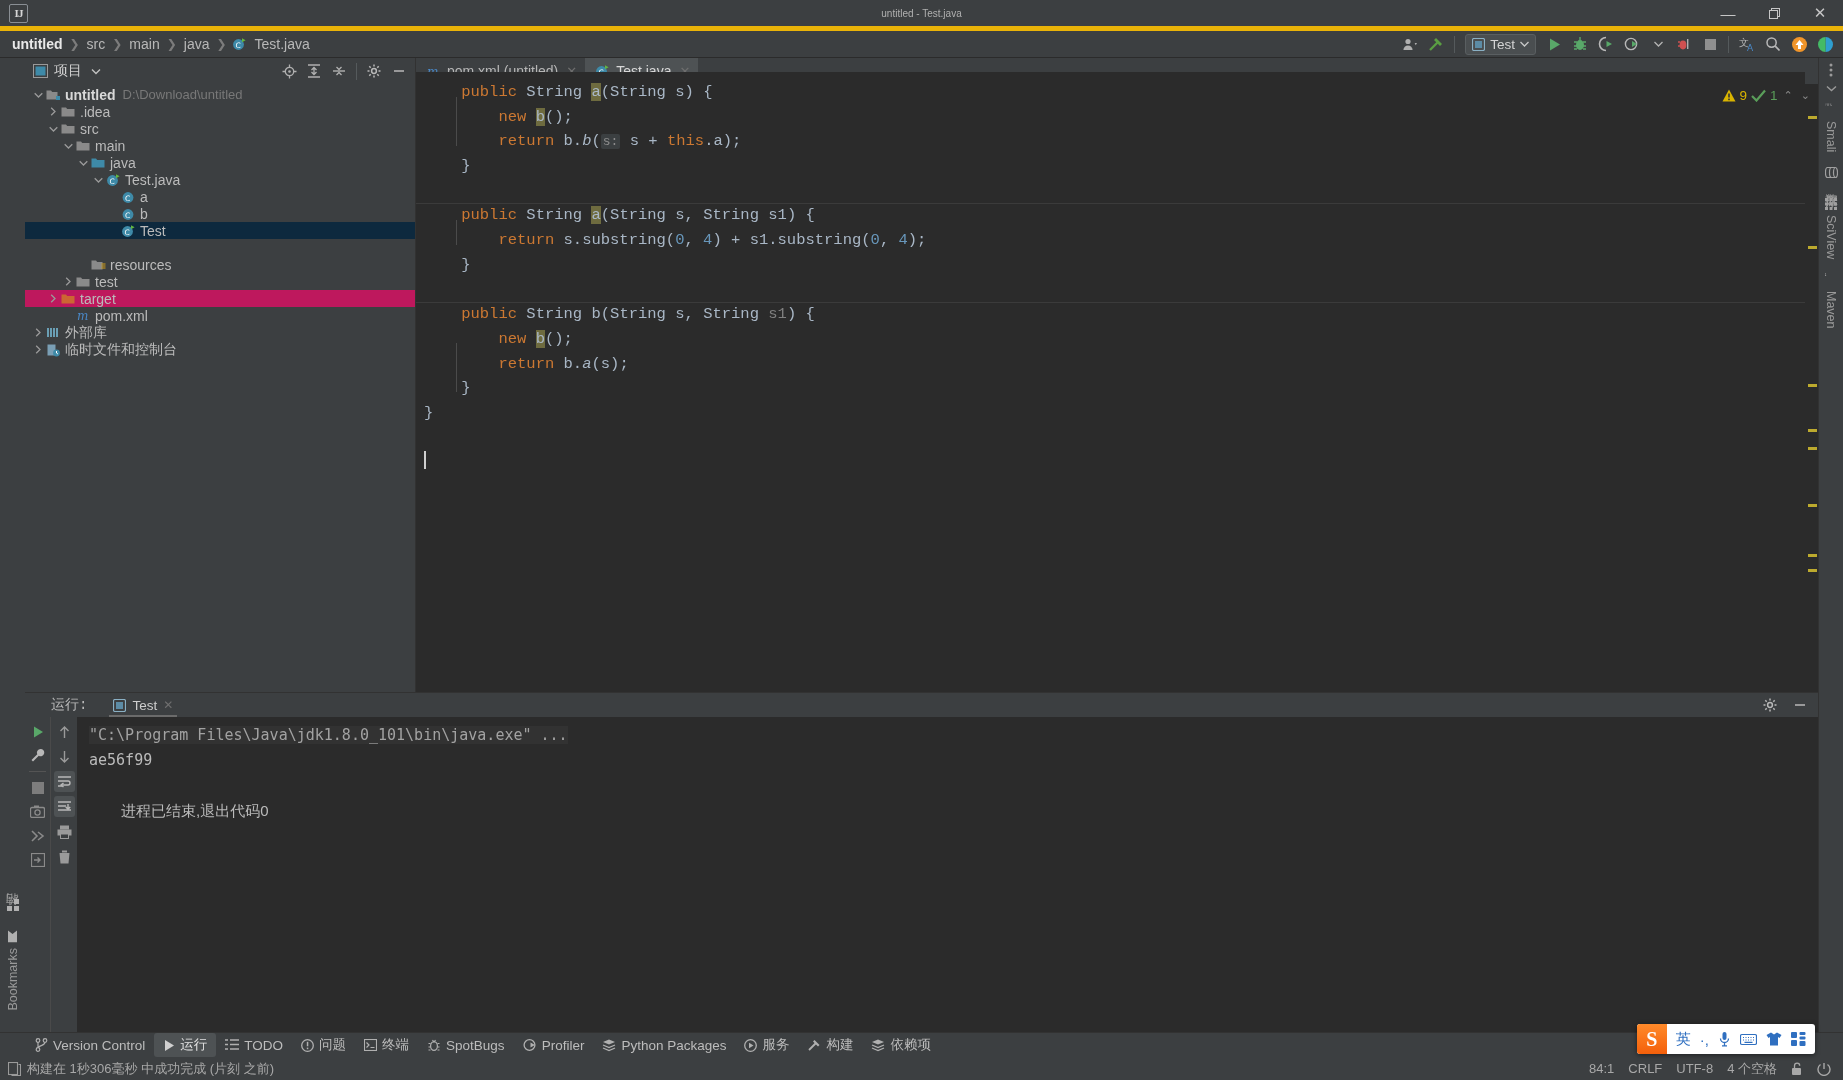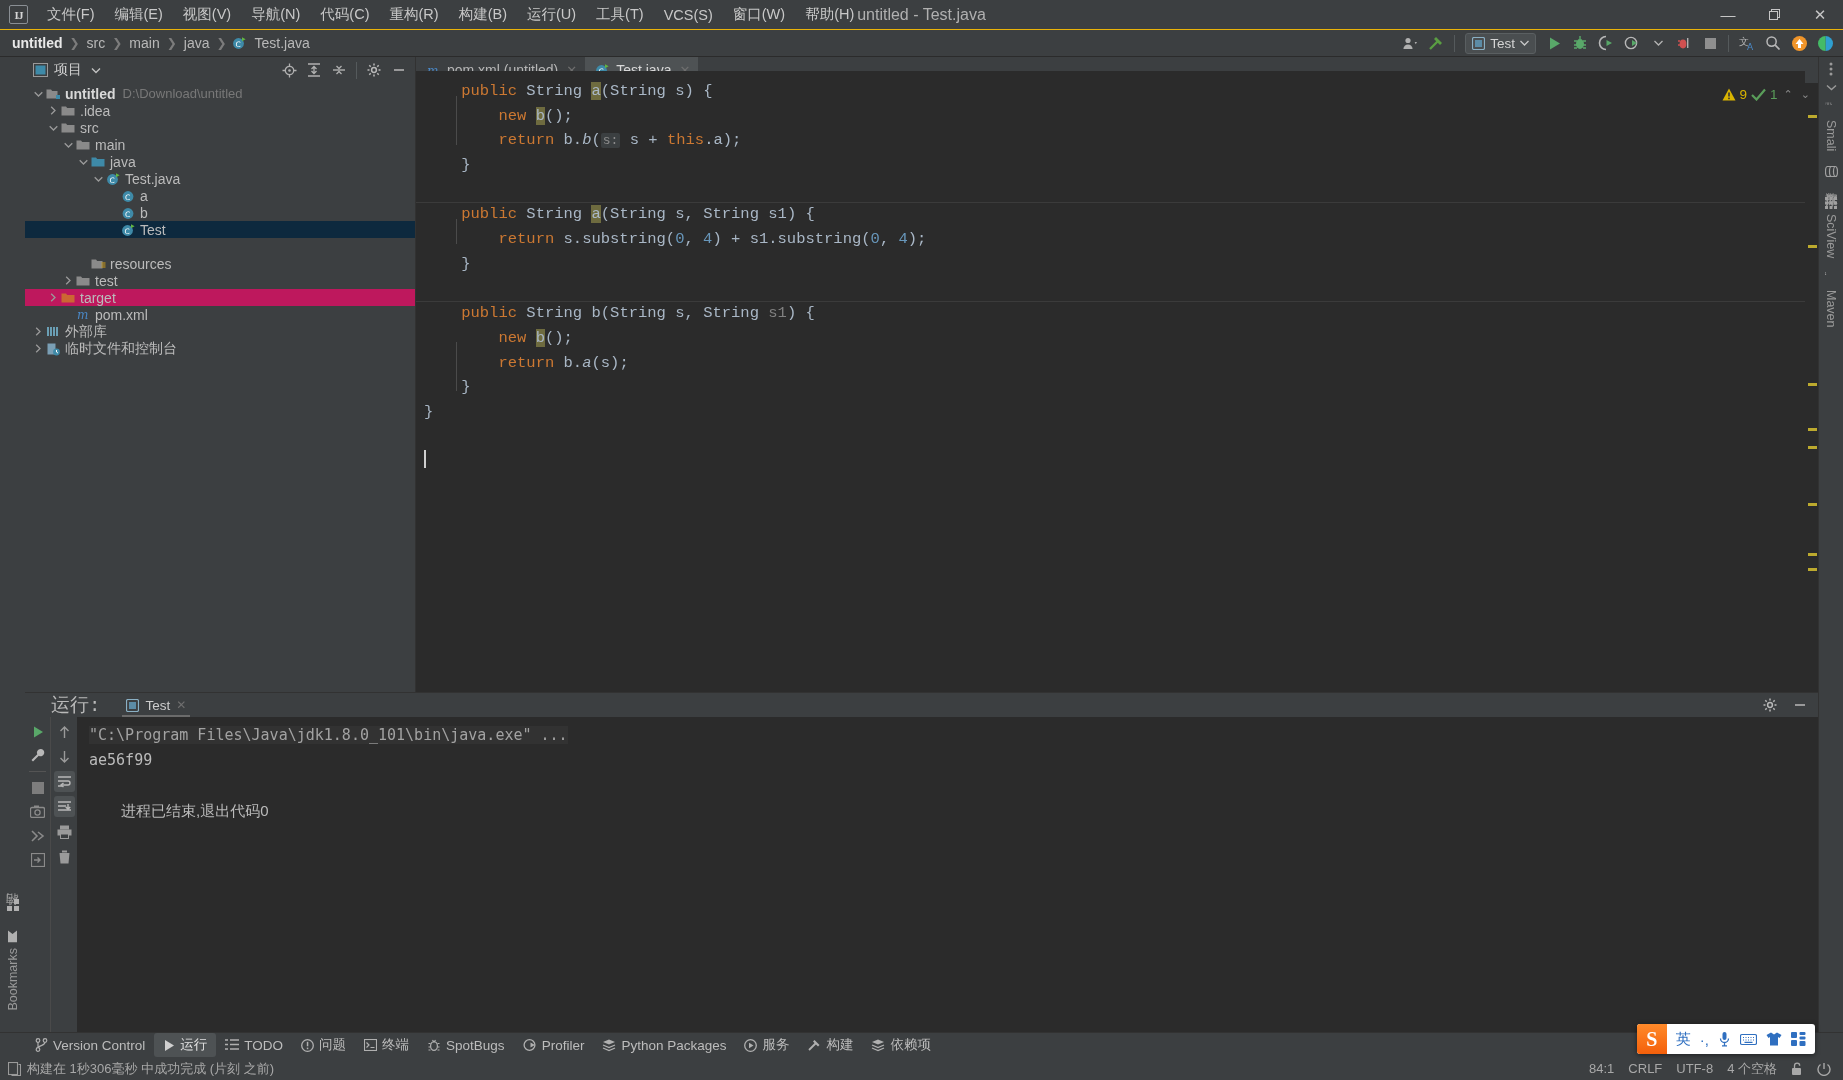--- a/index.html
+++ b/index.html
@@ -9,36 +9,36 @@
     font-family:"Liberation Sans", sans-serif;
     font-size:15px; color:#bbbbbb;
     -webkit-font-smoothing:antialiased;
   }
   .app{ position:relative; width:1843px; height:1080px; display:flex; flex-direction:column; background:#3c3f41; }
 
   
   .titlebar{
     height:31px; flex:0 0 29px; background:#3c3f41;
     display:flex; align-items:center; position:relative;
-    border-bottom:1px solid #eab308;
+    border-bottom:5px solid #eab308;
   }
   .ij-logo{
     width:19px;height:19px;margin-left:9px;margin-right:9px;
     border:1px solid #8a8f94; border-radius:2px;
     display:flex;align-items:center;justify-content:center;
     font-size:11px; font-weight:bold; color:#d6d6d6; letter-spacing:-1px;
     font-family:"Liberation Serif", serif;
   }
   .menu{ display:flex; align-items:center; gap:0px; }
   .menu-item{
     padding:4px 10px; font-size:14.5px; color:#c8c8c8; cursor:default; white-space:nowrap;
   }
   .win-title{
     position:absolute; left:0; right:0; text-align:center;
-    font-size:16px; color:#b0b0b0; pointer-events:none;
+    font-size:10px; color:#b0b0b0; pointer-events:none;
   }
   .win-btns{ margin-left:auto; display:flex; align-items:stretch; height:29px; z-index:3;}
   .win-btn{ width:46px; display:flex;align-items:center;justify-content:center;color:#c6c6c6;font-size:15px;}
 
   
   .navbar{
     height:27px; flex:0 0 27px; background:#3c3f41; display:flex; align-items:center;
     border-bottom:1px solid #2b2b2b; position:relative;
   }
   .crumbs{ display:flex; align-items:center; margin-left:8px; gap:2px;}
@@ -133,21 +133,21 @@
   .inspect .ok{ color:#5a9e5a; }
   .inspect .chev{ color:#8a8a8a; font-size:11px; padding:0 2px;}
 
   
   .stripe{ width:13px; flex:0 0 13px; background:#2b2b2b; position:relative; }
   .mark{ position:absolute; right:1px; width:9px; height:3px; background:#bdaa2e; }
 
   
   .runwin{ flex:0 0 340px; display:flex; flex-direction:column; background:#3c3f41; border-top:1px solid #323232;}
   .run-head{ height:24px; display:flex; align-items:center; padding:0 6px 0 26px; position:relative;}
-  .run-head .label{ font-size:19px; color:#b9b9b9;font-family:Liberation Mono, monospace; }
+  .run-head .label{ font-size:14px; color:#b9b9b9;font-family:Liberation Mono, monospace; }
   .rtab{
     display:flex;align-items:center;gap:6px;margin-left:18px;height:24px;padding:0 8px;
     font-size:13.5px;color:#cdcdcd; position:relative;
   }
   .rtab:after{content:"";position:absolute;left:4px;right:4px;bottom:0;height:2px;background:#6b6b6b;}
   .rtab .x{color:#6f6f6f;font-size:12px;}
   .run-head-right{margin-left:auto;display:flex;align-items:center;gap:6px;}
   .run-body{ flex:1 1 auto; display:flex; min-height:0; }
   .runtb{ width:25px; flex:0 0 25px; display:flex;flex-direction:column;align-items:center;padding-top:4px;gap:3px;}
   .runtb2{ width:27px; flex:0 0 27px; display:flex;flex-direction:column;align-items:center;padding-top:4px;gap:4px;
@@ -192,34 +192,20 @@
   .ime .it{ color:#2f6fc0; font-size:15px; display:flex;align-items:center;justify-content:center;}
   svg{ display:block; }
 </style>
 </head>
 <body>
 
 <div class="app">
 
   <div class="titlebar">
     <div class="ij-logo">IJ</div>
-    <div class="menu" id="menubar">
-        <div class="menu-item">文件(F)</div>
-        <div class="menu-item">编辑(E)</div>
-        <div class="menu-item">视图(V)</div>
-        <div class="menu-item">导航(N)</div>
-        <div class="menu-item">代码(C)</div>
-        <div class="menu-item">重构(R)</div>
-        <div class="menu-item">构建(B)</div>
-        <div class="menu-item">运行(U)</div>
-        <div class="menu-item">工具(T)</div>
-        <div class="menu-item">VCS(S)</div>
-        <div class="menu-item">窗口(W)</div>
-        <div class="menu-item">帮助(H)</div>
-      </div>
     <div class="win-title">untitled - Test.java</div>
     <div class="win-btns">
       <div class="win-btn">—</div>
       <div class="win-btn">
         <svg width="11" height="11" viewBox="0 0 11 11">
             <rect x="2.5" y="0.5" width="8" height="8" fill="none" stroke="#c6c6c6"></rect>
             <rect x="0.5" y="2.5" width="8" height="8" fill="#3c3f41" stroke="#c6c6c6"></rect>
           </svg>
       </div>
       <div class="win-btn close">✕</div>

